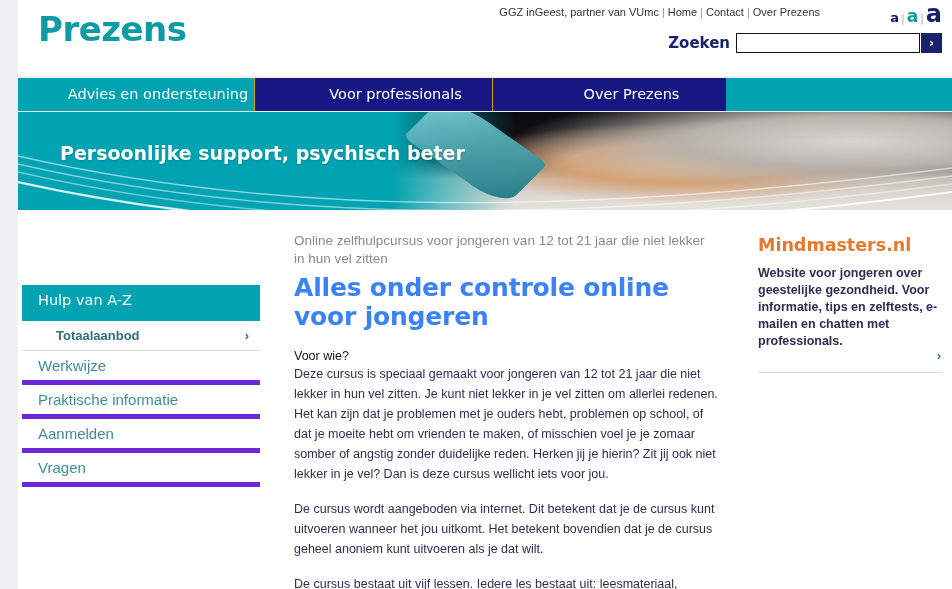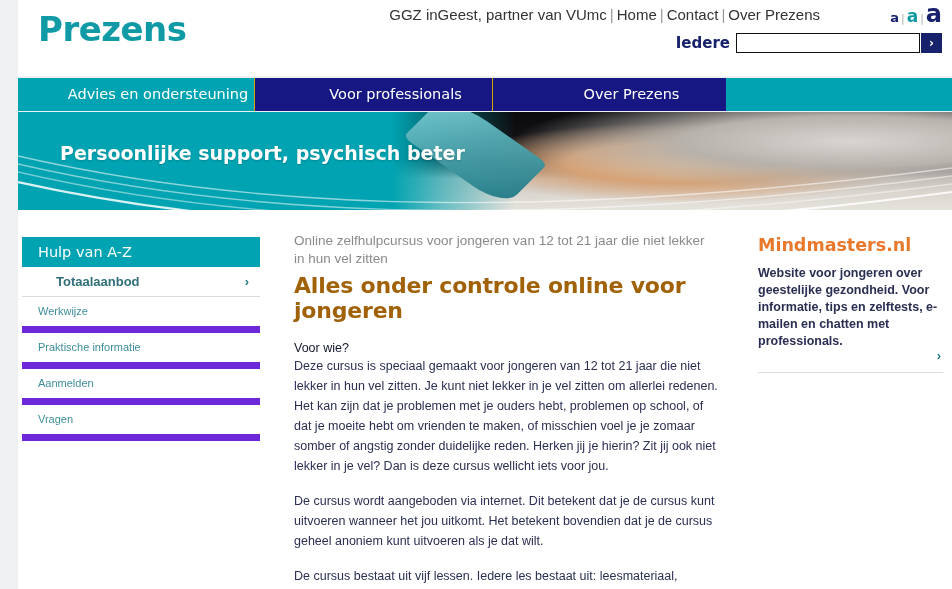--- a/index.html
+++ b/index.html
@@ -39,21 +39,21 @@
     font-size: 34px;
     font-weight: bold;
     color: #0f9aa5;
     letter-spacing: -0.5px;
     font-family: "DejaVu Sans", sans-serif;
   }
   .toplinks {
     position: absolute;
     right: 132px;
     top: 6px;
-    font-size: 15px;
+    font-size: 11px;
     color: #333;
     white-space: nowrap;
     margin-left: 8px;
   }
   .toplinks a {
     color: #333;
     text-decoration: none;
   }
   .toplinks .sep {
     color: #999;
@@ -203,28 +203,29 @@
   }
 
   
   .sidebar {
     position: absolute;
     left: 4px;
     top: 27px;
     width: 238px;
   }
   .sb-head {
-    height: 30px;
+    height: 36px;
     line-height: 30px;
     background: #00a3b1;
     color: #fff;
     font-size: 14.5px;
     padding-left: 16px;
     cursor: pointer;
     font-family: "DejaVu Sans", sans-serif;
+    margin-top: 48px;
   }
   .sb-sub {
     height: 29px;
     line-height: 29px;
     padding-left: 34px;
     padding-right: 12px;
     font-size: 13px;
     font-weight: bold;
     color: #2f6f7a;
     border-bottom: 1px solid #d8dcde;
@@ -236,43 +237,43 @@
     right: 11px;
     top: 0;
     color: #1d7a86;
     font-size: 13px;
     font-weight: bold;
   }
   .sb-item {
     height: 29px;
     line-height: 29px;
     padding-left: 16px;
-    font-size: 11px;
+    font-size: 15px;
     color: #3e8e99;
-    border-bottom: 7px solid #6d28d9;
+    border-bottom: 5px solid #6d28d9;
     cursor: pointer;
   }
 
   
   .main {
     position: absolute;
     left: 276px;
     top: 22px;
     width: 424px;
   }
   .intro {
     font-size: 13.5px;
     color: #8a8a8a;
     line-height: 18px;
     margin: 0 0 5px 0;
   }
   .h1 {
-    font-size: 22px;
-    font-weight: bold;
-    color: #a16207;
+    font-size: 25px;
+    font-weight: bold;
+    color: #3b82f6;
     margin: 0 0 18px 0;
     letter-spacing: -0.2px;
     font-family: "DejaVu Sans", sans-serif;
   }
   .h2 {
     font-size: 12.5px;
     font-weight: normal;
     color: #0f172a;
     margin: 0 0 1px 0;
   }
@@ -335,21 +336,21 @@
 
     <div class="fontsizes">
       <span class="a1">a</span>
       <span class="vbar">|</span>
       <span class="a2">a</span>
       <span class="vbar">|</span>
       <span class="a3">a</span>
     </div>
 
     <div class="searchbar">
-      <span class="searchlabel">Iedere</span>
+      <span class="searchlabel">Zoeken</span>
       <input class="searchinput" type="text" placeholder="" style="">
       <button class="searchbtn">›</button>
     </div>
   </div>
 
   <div class="nav">
     <div class="navitem n1">Advies en ondersteuning</div>
     <div class="navitem n2">Voor professionals</div>
     <div class="navitem n3">Over Prezens</div>
     <div class="navfill"></div>

